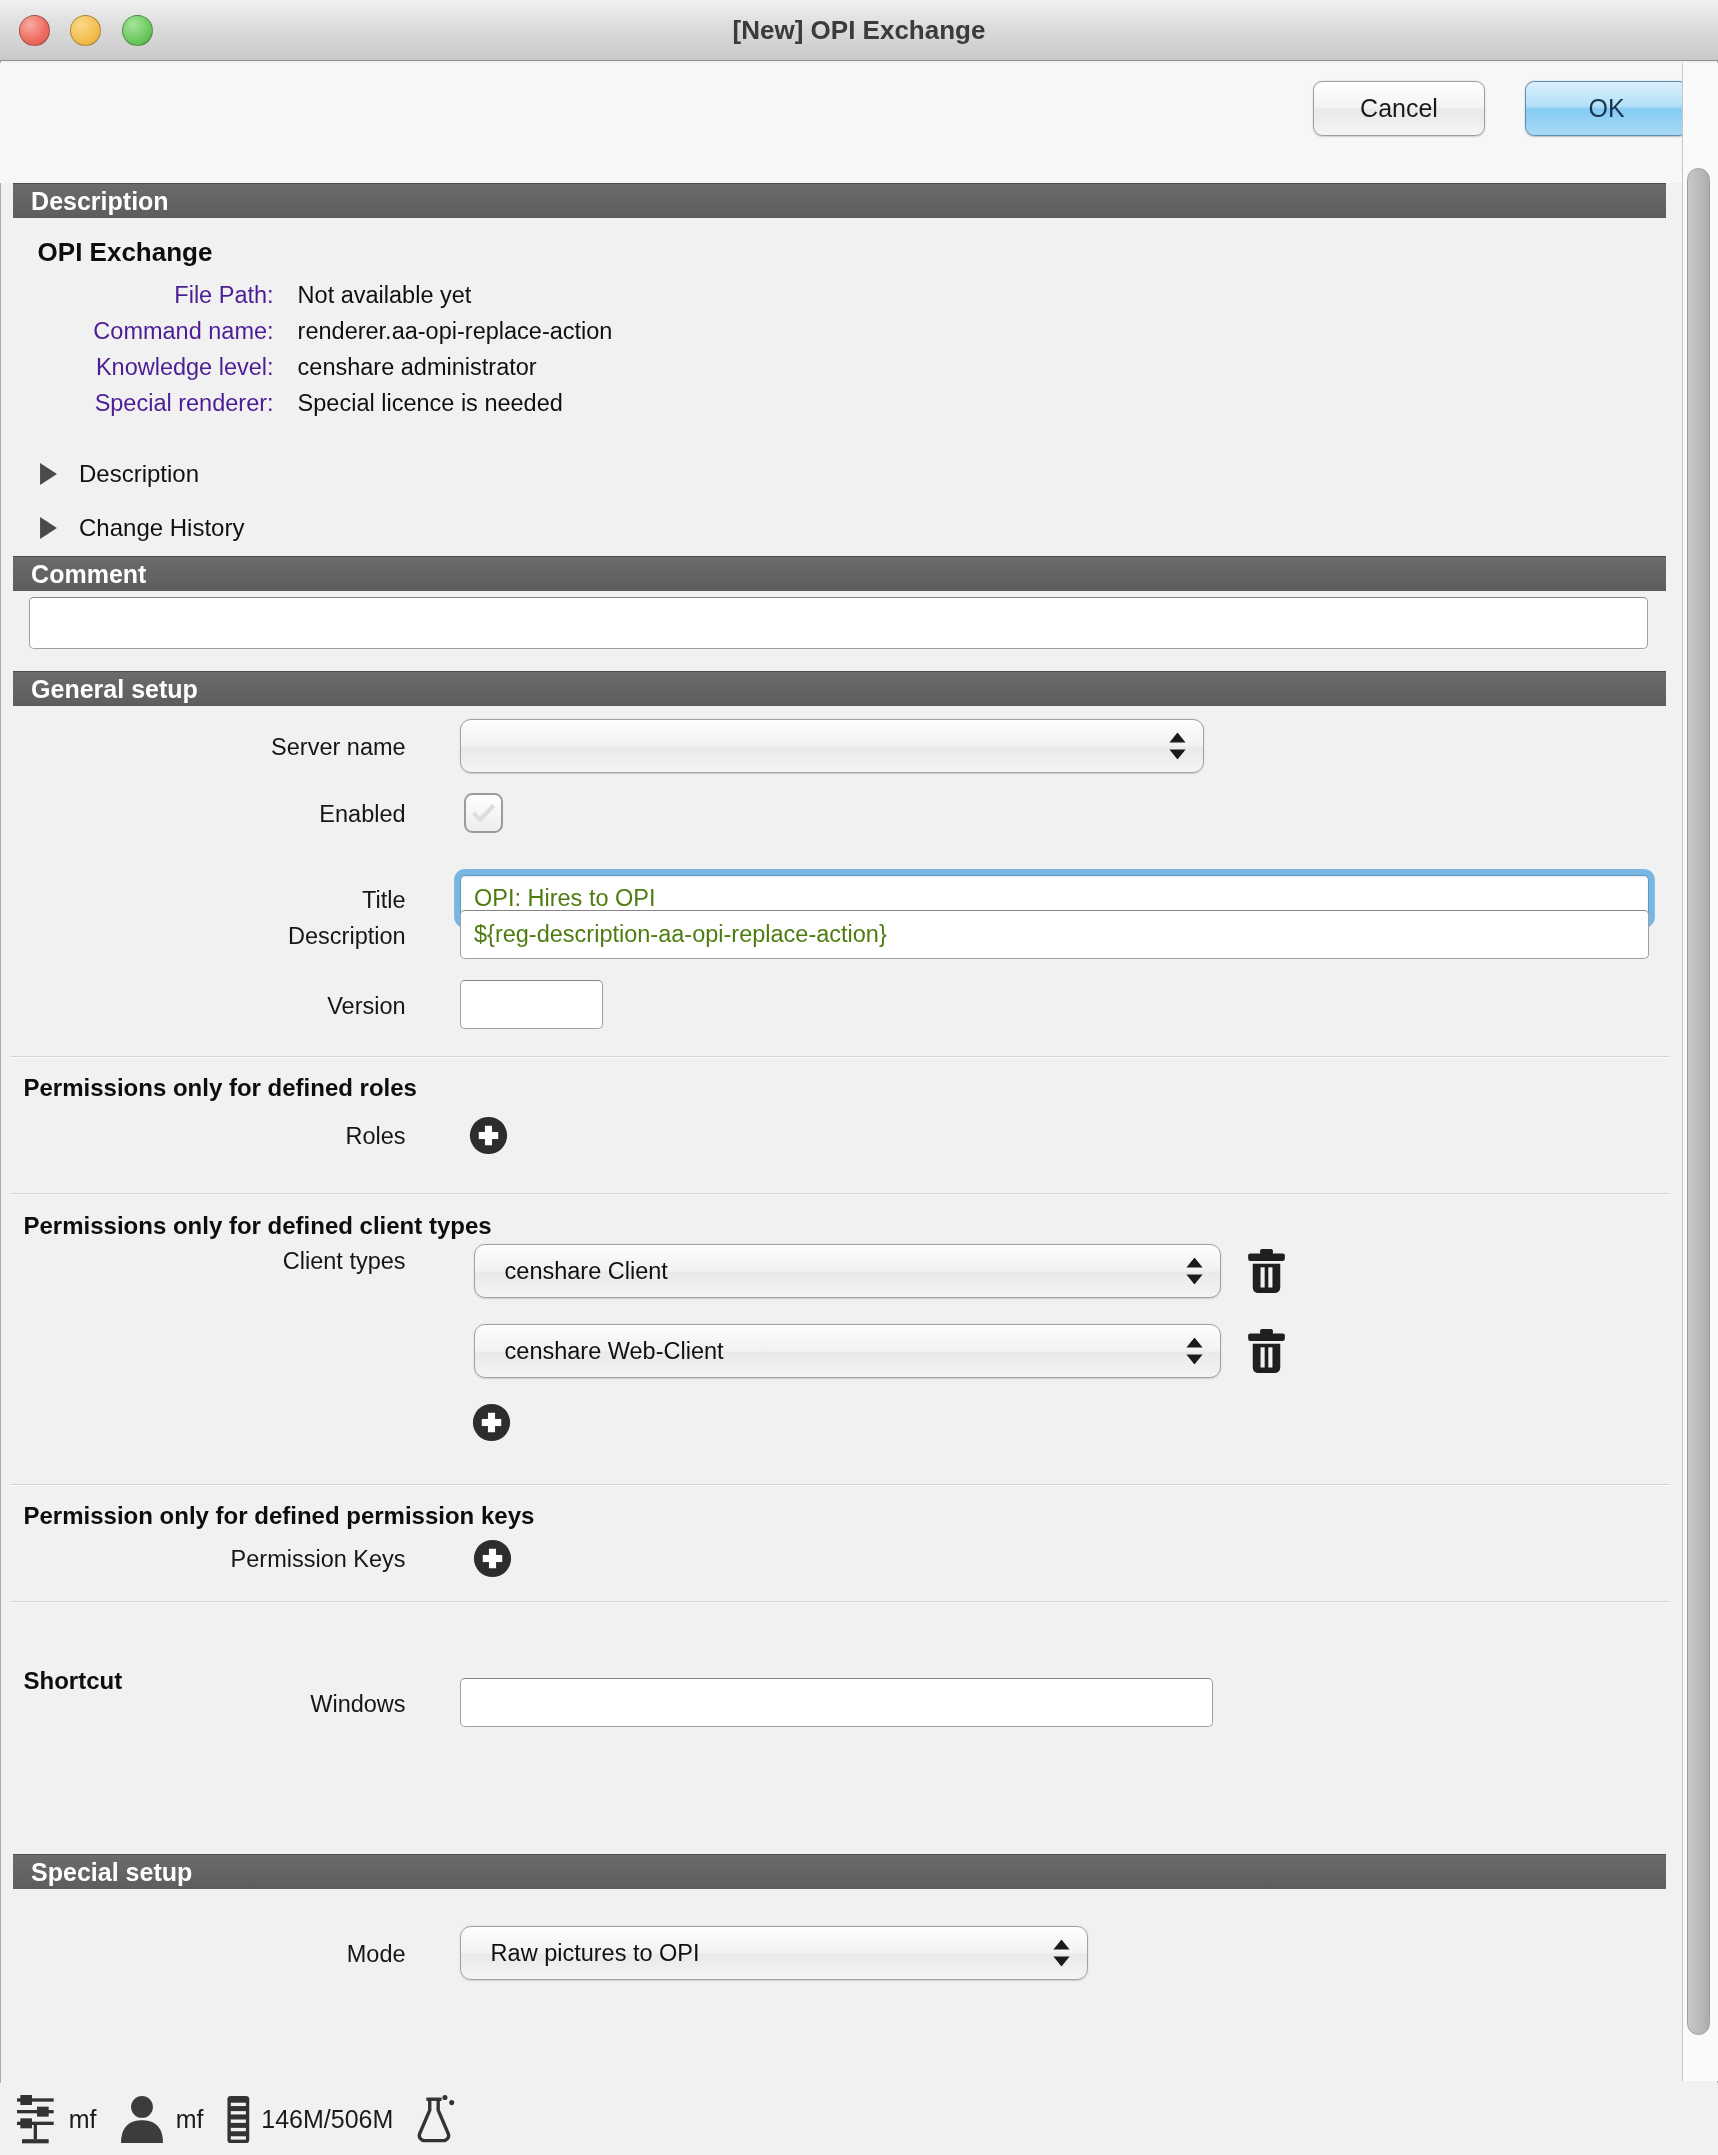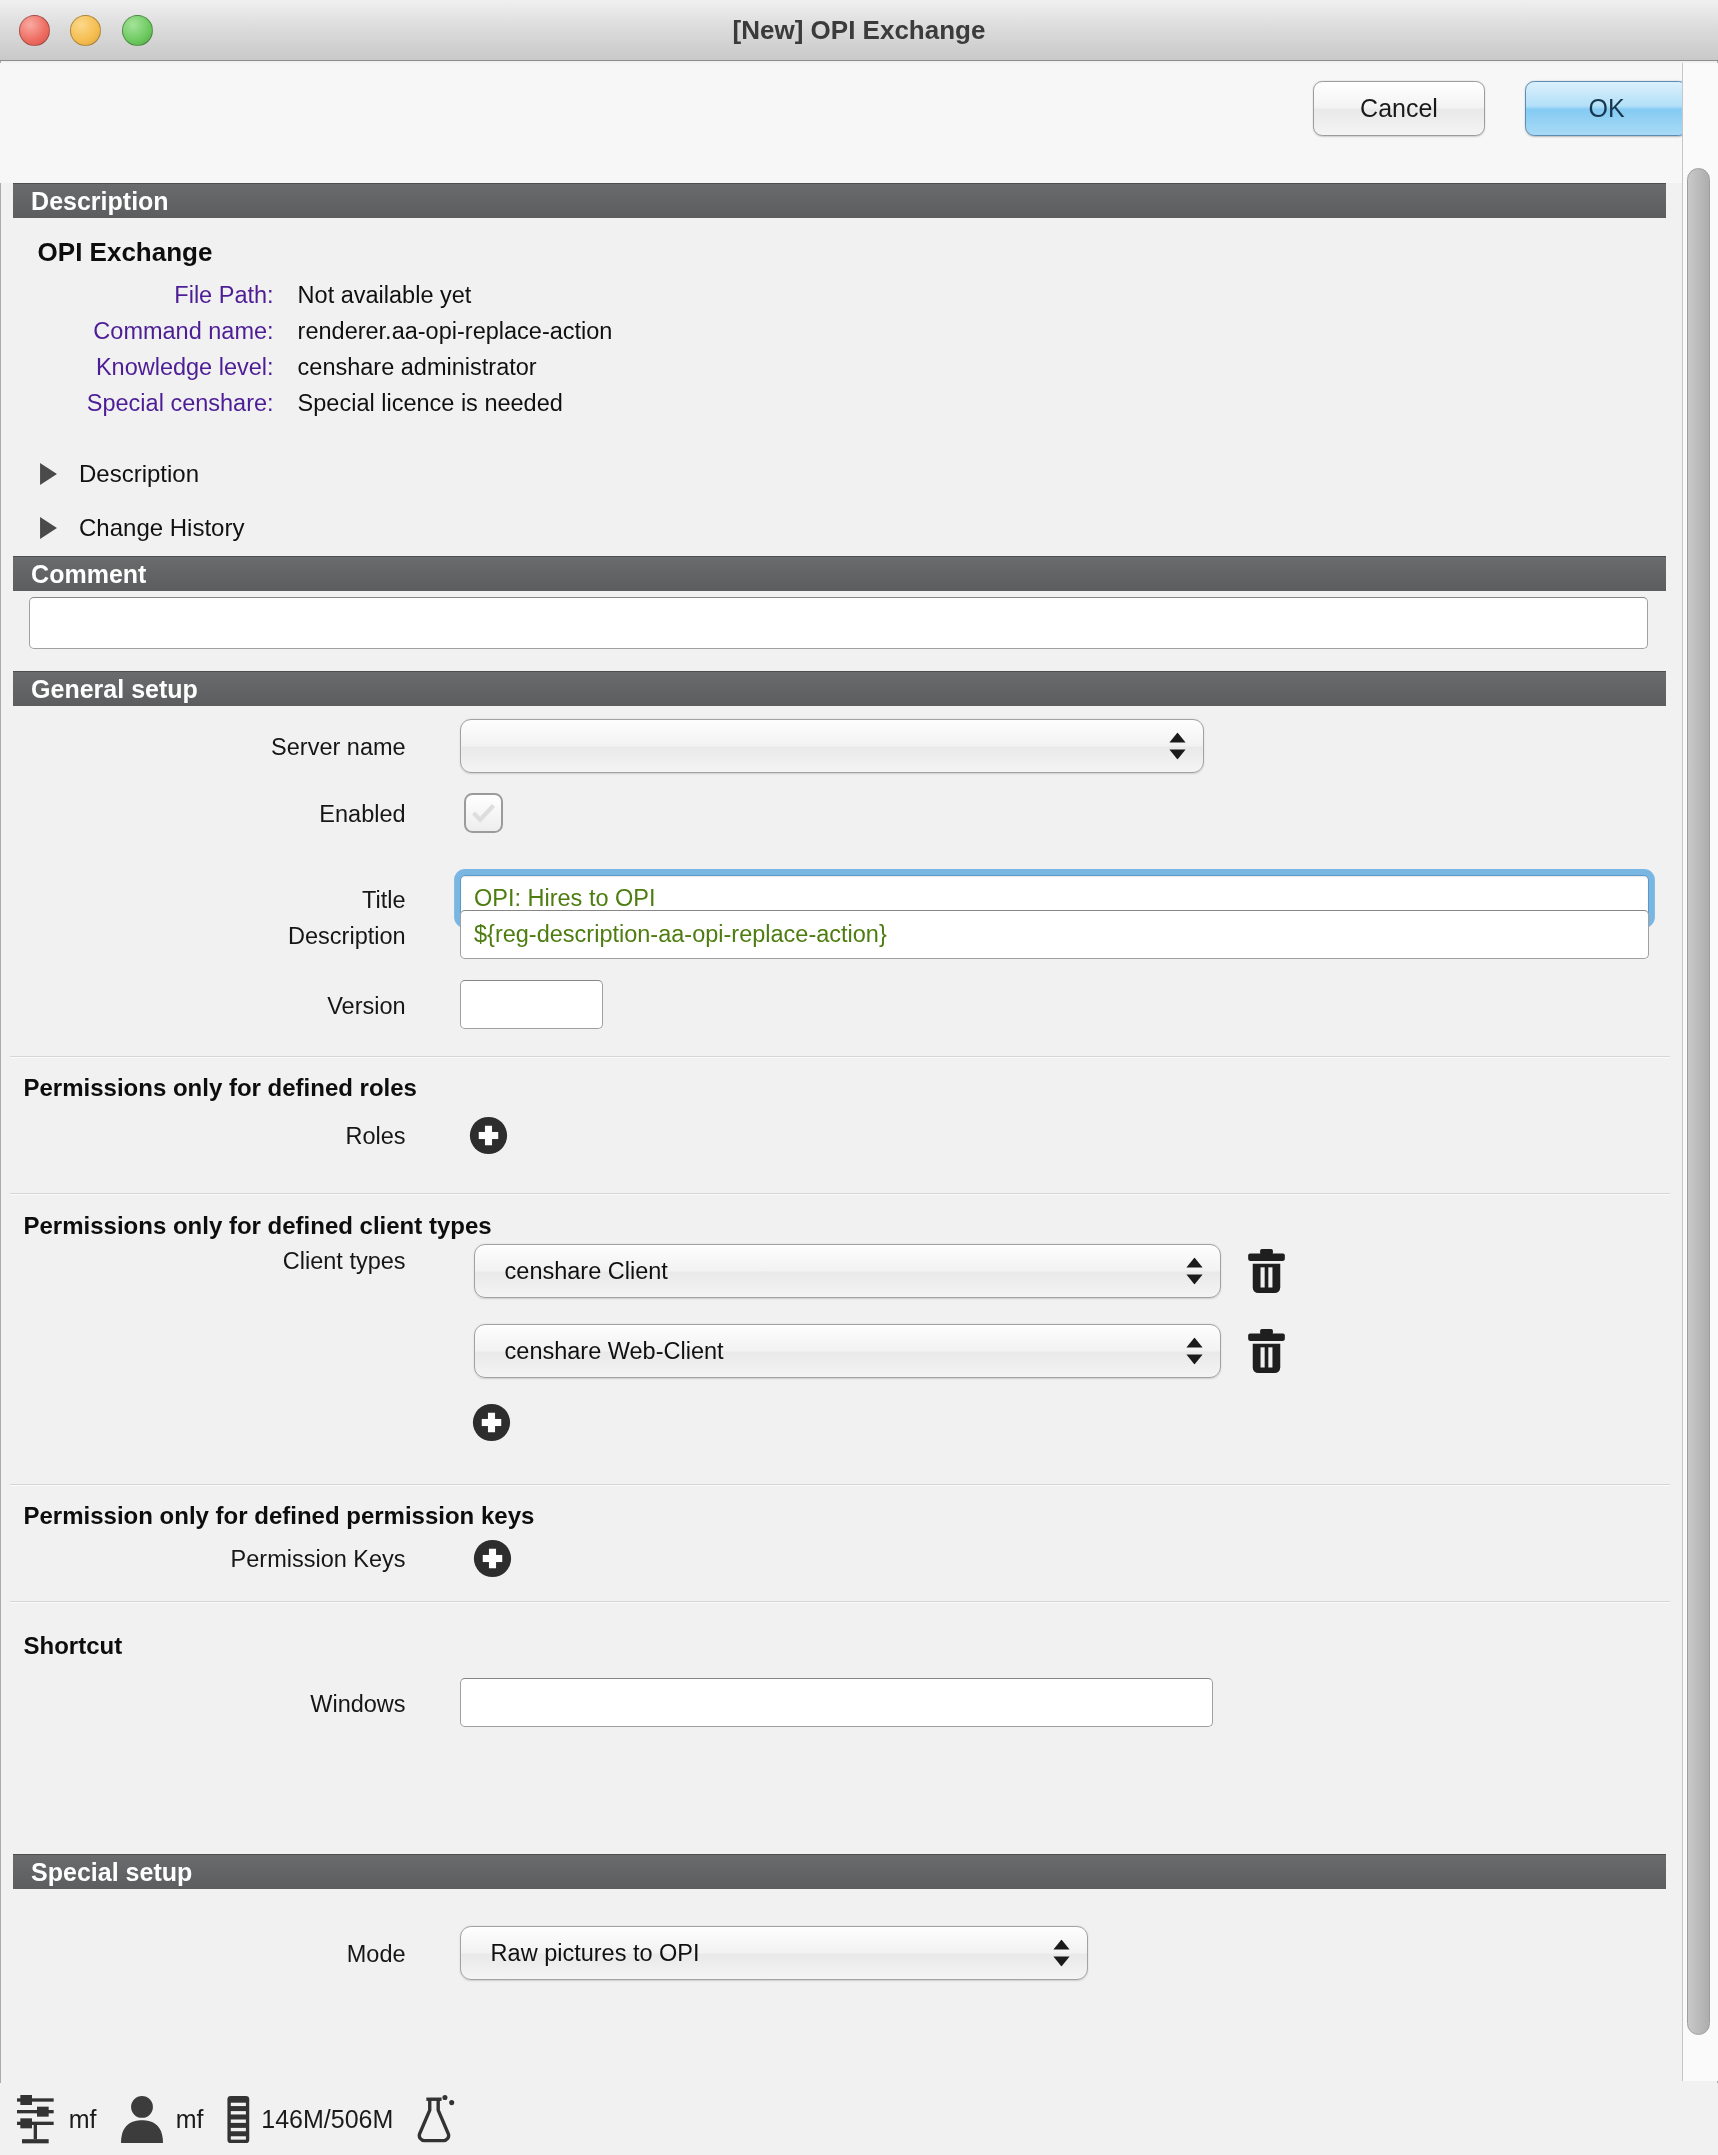--- a/index.html
+++ b/index.html
@@ -121,21 +121,21 @@
   </div>
   <div class="abs-row" style="top:318px;height:34px;">
     <span class="info-lbl">Command name:</span>
     <span class="info-val">renderer.aa-opi-replace-action</span>
   </div>
   <div class="abs-row" style="top:354px;height:34px;">
     <span class="info-lbl">Knowledge level:</span>
     <span class="info-val">censhare administrator</span>
   </div>
   <div class="abs-row" style="top:390px;height:34px;">
-    <span class="info-lbl">Special censhare:</span>
+    <span class="info-lbl">Special renderer:</span>
     <span class="info-val">Special licence is needed</span>
   </div>
   <div class="disc-row" style="top:460px;">
     <span class="icon">
       <svg width="17" height="22" viewBox="0 0 20 26">
           <polygon points="0,0 20,13 0,26" fill="#4a4a4a"></polygon>
         </svg>
     </span>
     <span>Description</span>
   </div>
@@ -275,21 +275,21 @@
             <circle cx="22" cy="22" r="21" fill="#2d2d2d"></circle>
             <rect x="11" y="18" width="22" height="8" fill="#ffffff"></rect>
             <rect x="18" y="11" width="8" height="22" fill="#ffffff"></rect>
           </svg>
       </span>
     </button>
   </div>
 
   <div class="divider" style="top:1601px;"></div>
 
-  <span class="heading" style="top:1632px;">Shortcut</span>
+  <span class="heading" style="top:1667px;">Shortcut</span>
   <div class="abs-row" style="top:1678px;height:52px;">
     <span class="lbl">Windows</span>
     <input class="txt" style="left: 447px; top: 0px; width: 753px;" value="">
   </div>
 
   <div class="secbar" style="top:1854px;">Special setup</div>
   <div class="abs-row" style="top:1926px;height:55px;">
     <span class="lbl">Mode</span>
     <div class="dd" style="left:447px;top:0;width:628px;">
       <span class="dd-text">Raw pictures to OPI</span>

